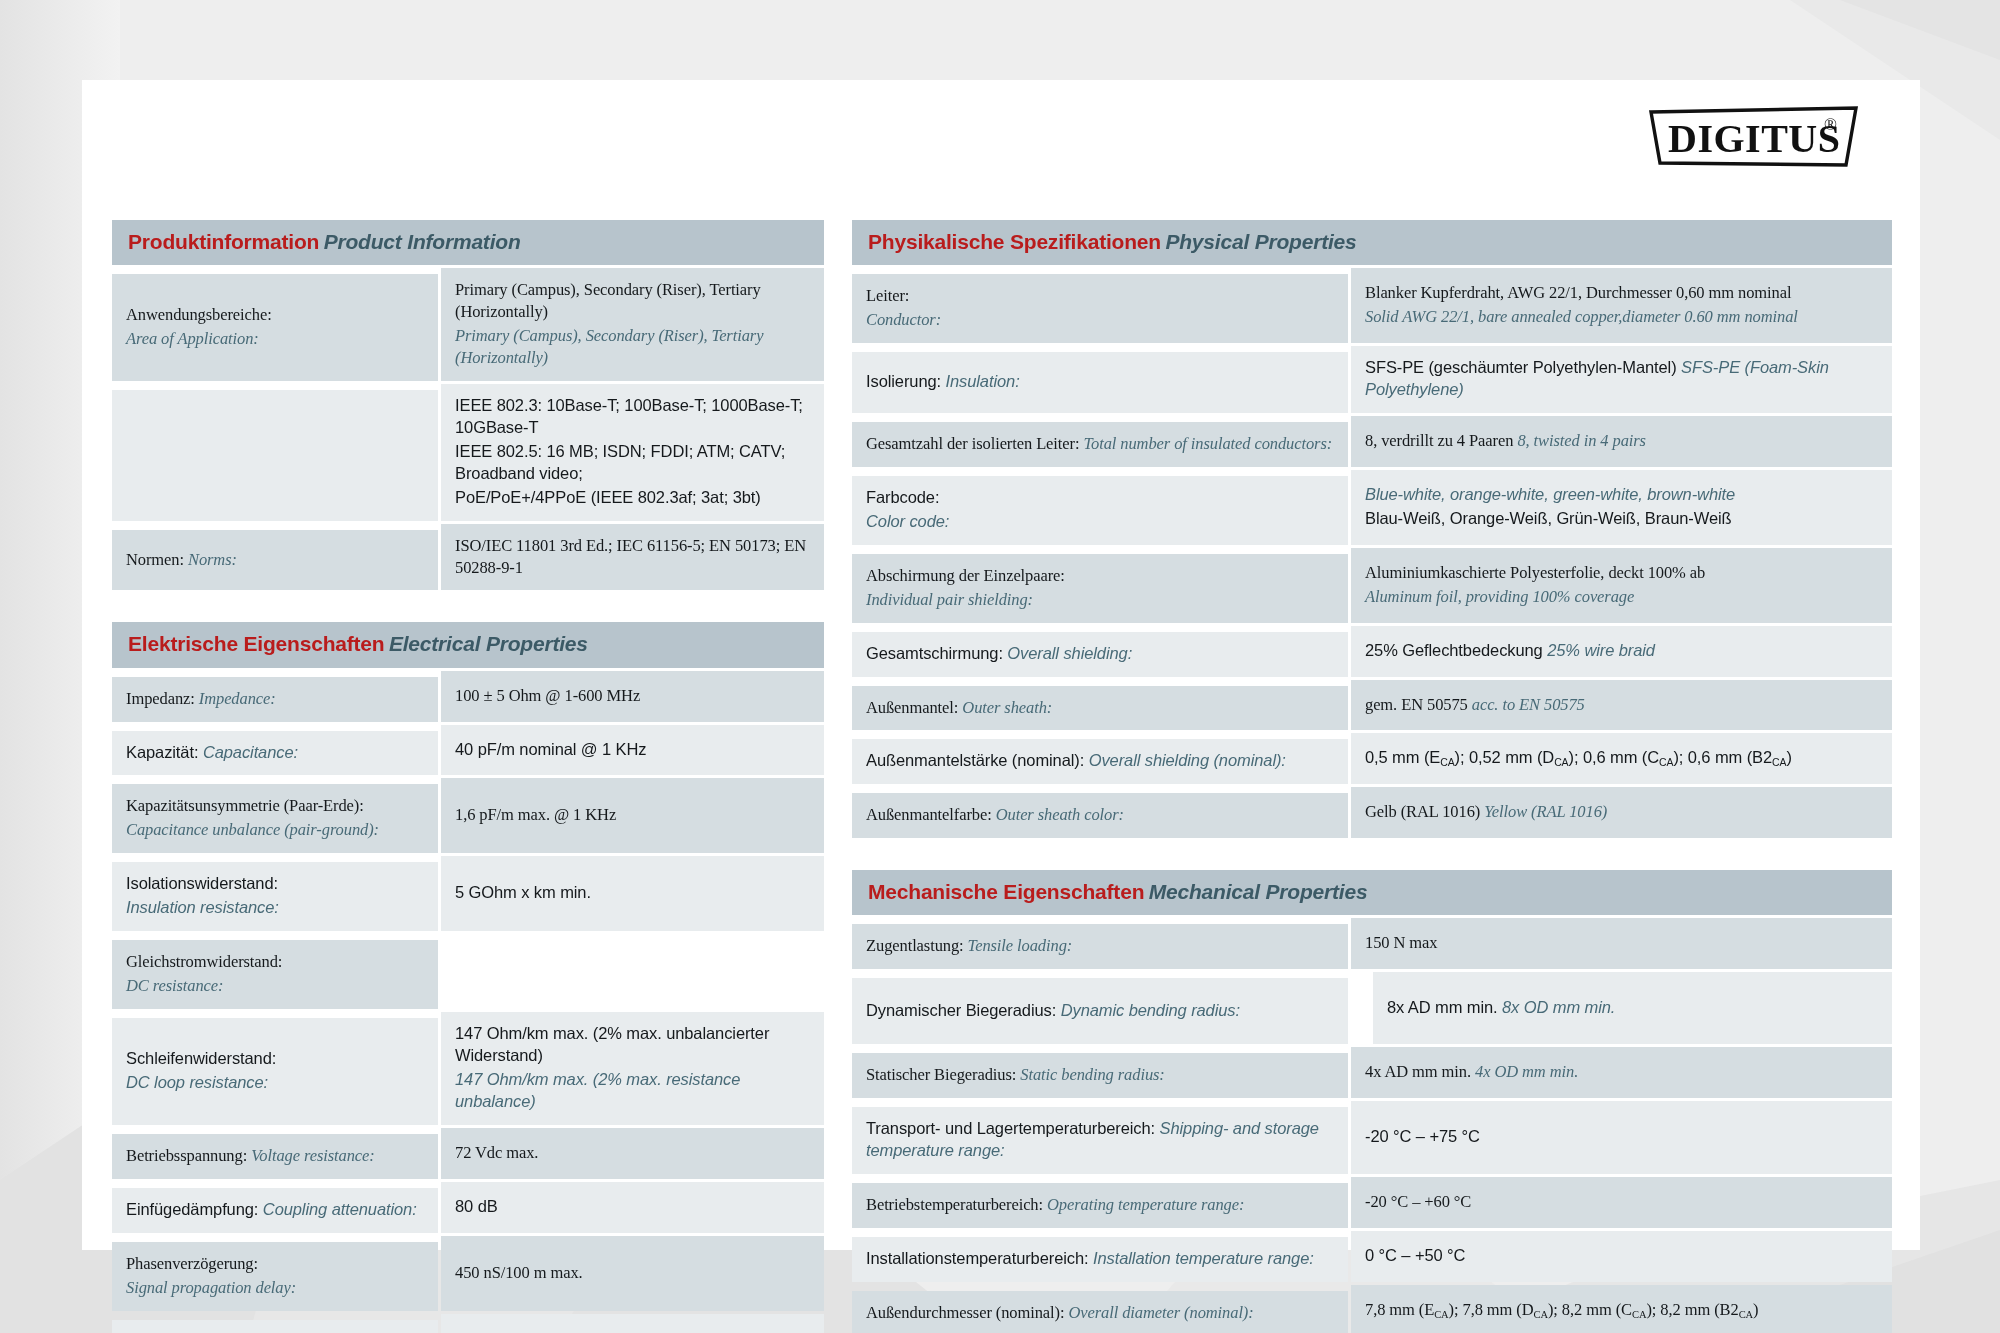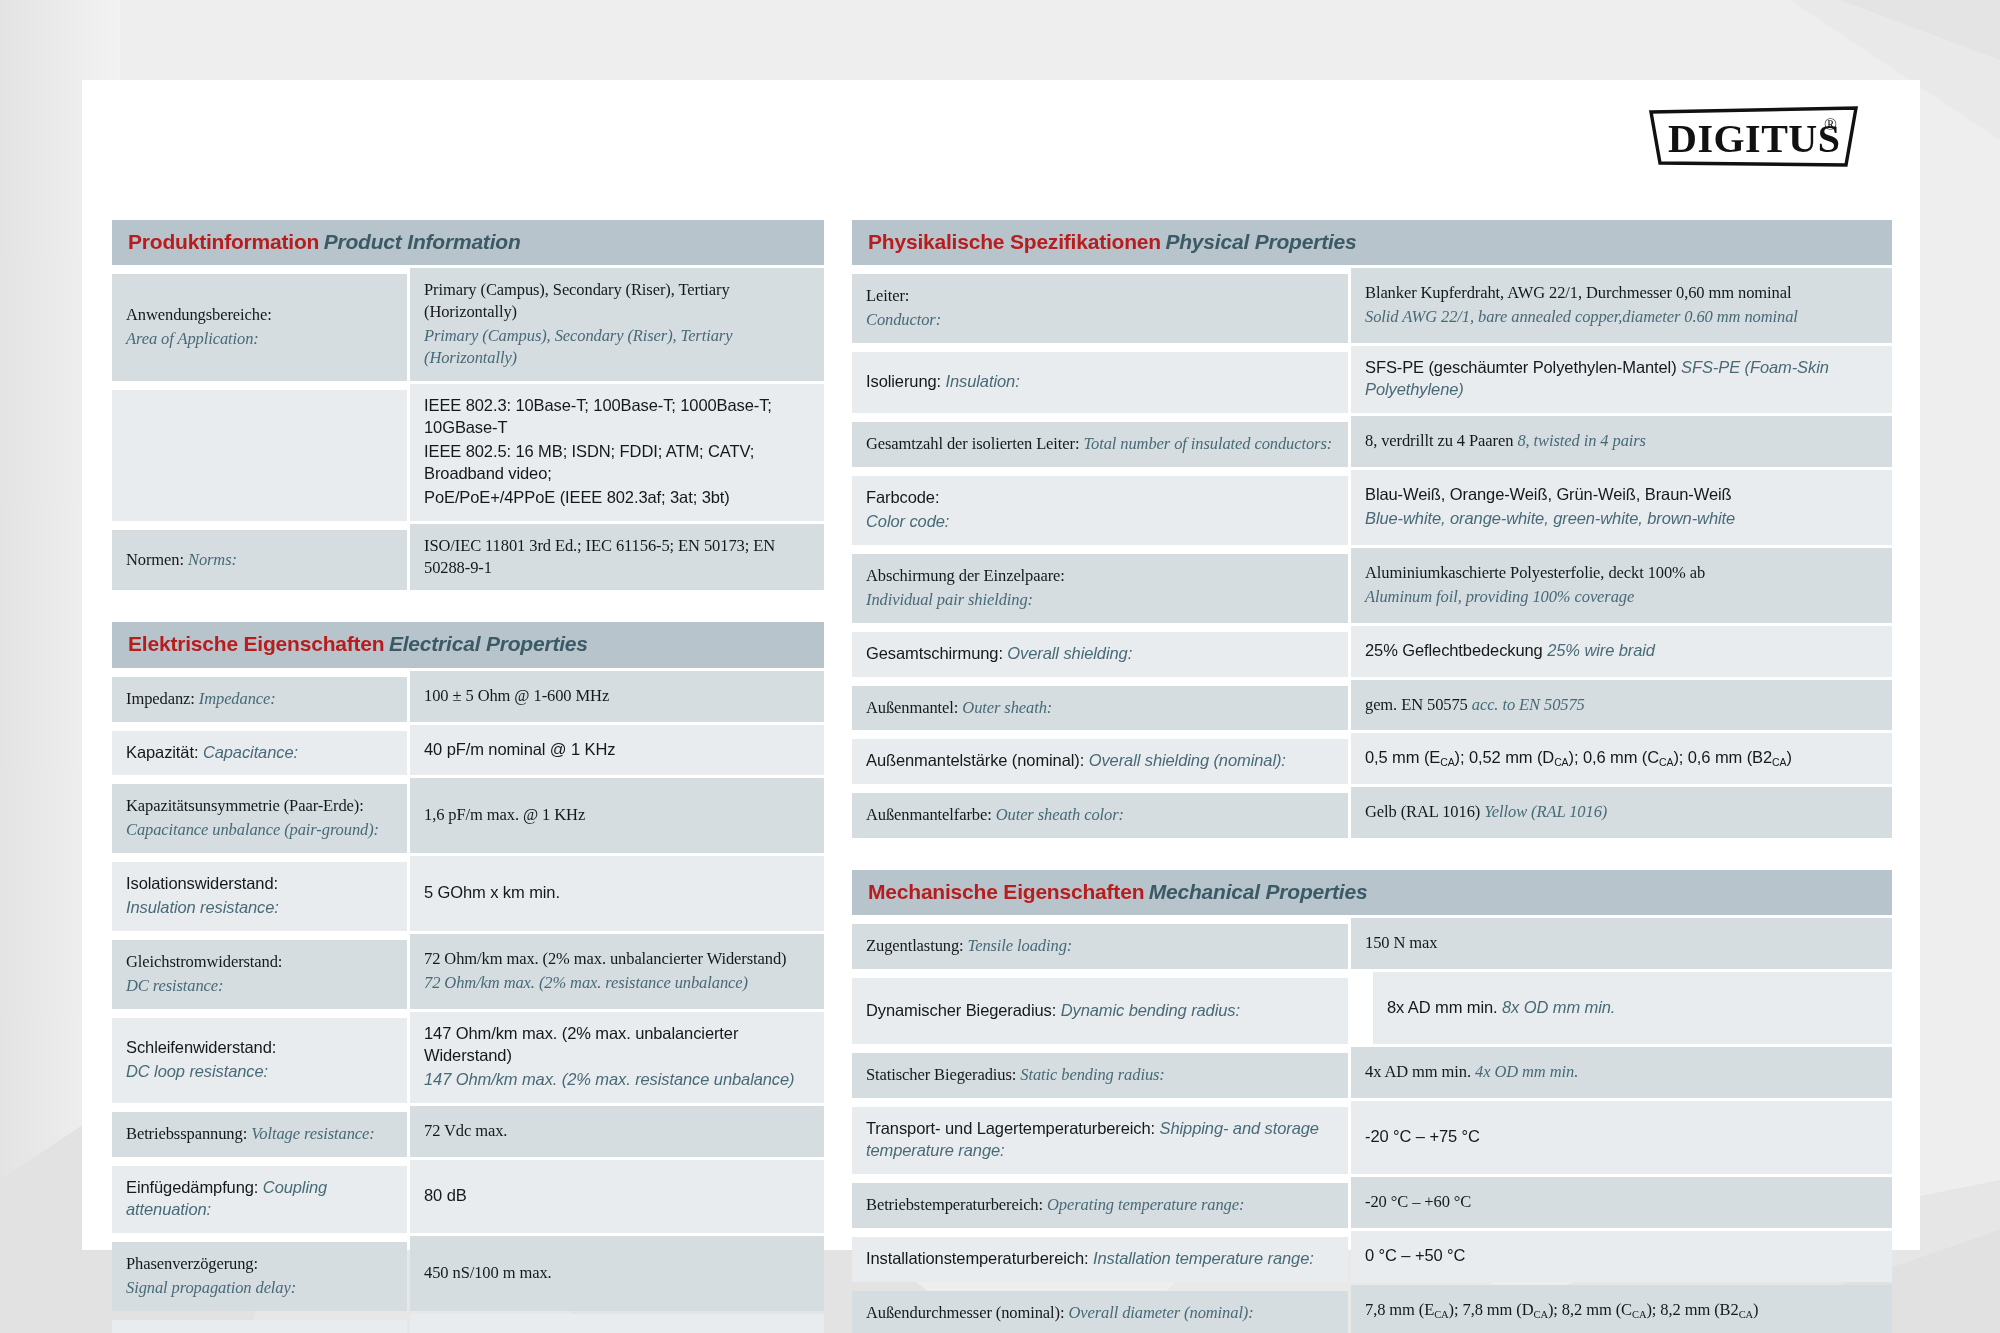--- a/index.html
+++ b/index.html
@@ -89,21 +89,21 @@
   .row.shade-a .cell { background: #d5dde1; font-family: Liberation Serif, serif; }
   .row.shade-b .cell { background: #e8ecee; }
 
   .cell {
     padding: 11px 14px 12px 14px;
     line-height: 1.33;
   }
   .cell.label { flex: none; }
   .cell.value { flex: 1 1 auto; }
 
-  .col-left  .cell.label { width: 295px; }
+  .col-left  .cell.label { width: 326px; }
   .col-left  .cell.value { margin-left: 3px; }
 
   .col-right .cell.label { width: 496px; }
   .col-right .cell.value { margin-left: 3px; }
 
   .tx      { font-size: 16.5px; color: #15191c; letter-spacing: -0.1px; }
   .tx .en  { font-style: italic; color: #486a77; }
   .tx.en-only { font-style: italic; color: #486a77; }
   .line + .line { margin-top: 2px; }
 
@@ -215,24 +215,20 @@
               </div>
               <div class="cell value vcenter">
                 <div class="line tx">5 GOhm x km min.</div>
               </div>
             </div>
             <div class="row shade-a">
               <div class="cell label vcenter">
                 <div class="line tx">Gleichstromwiderstand:</div>
                 <div class="line tx en-only">DC resistance:</div>
               </div>
-              <div class="cell value vcenter">
-                <div class="line tx">72 Ohm/km max. (2% max. unbalancierter Widerstand)</div>
-                <div class="line tx en-only">72 Ohm/km max. (2% max. resistance unbalance)</div>
-              </div>
             </div>
             <div class="row shade-b">
               <div class="cell label vcenter">
                 <div class="line tx">Schleifenwiderstand:</div>
                 <div class="line tx en-only">DC loop resistance:</div>
               </div>
               <div class="cell value vcenter">
                 <div class="line tx">147 Ohm/km max. (2% max. unbalancierter Widerstand)</div>
                 <div class="line tx en-only">147 Ohm/km max. (2% max. resistance unbalance)</div>
               </div>
@@ -298,22 +294,22 @@
               <div class="cell value vcenter">
                 <div class="line tx">8, verdrillt zu 4 Paaren <span class="en">8, twisted in 4 pairs</span></div>
               </div>
             </div>
             <div class="row shade-b">
               <div class="cell label vcenter">
                 <div class="line tx">Farbcode:</div>
                 <div class="line tx en-only">Color code:</div>
               </div>
               <div class="cell value vcenter">
+                <div class="line tx en-only">Blue-white, orange-white, green-white, brown-white</div>
                 <div class="line tx">Blau-Weiß, Orange-Weiß, Grün-Weiß, Braun-Weiß</div>
-                <div class="line tx en-only">Blue-white, orange-white, green-white, brown-white</div>
               </div>
             </div>
             <div class="row shade-a">
               <div class="cell label vcenter">
                 <div class="line tx">Abschirmung der Einzelpaare:</div>
                 <div class="line tx en-only">Individual pair shielding:</div>
               </div>
               <div class="cell value vcenter">
                 <div class="line tx">Aluminiumkaschierte Polyesterfolie, deckt 100% ab</div>
                 <div class="line tx en-only">Aluminum foil, providing 100% coverage</div>

